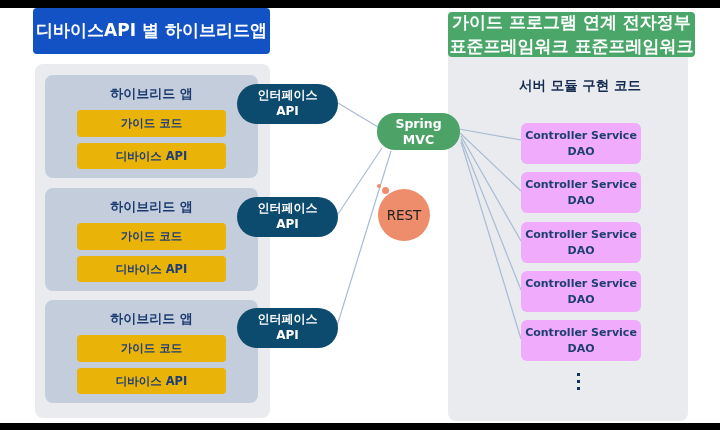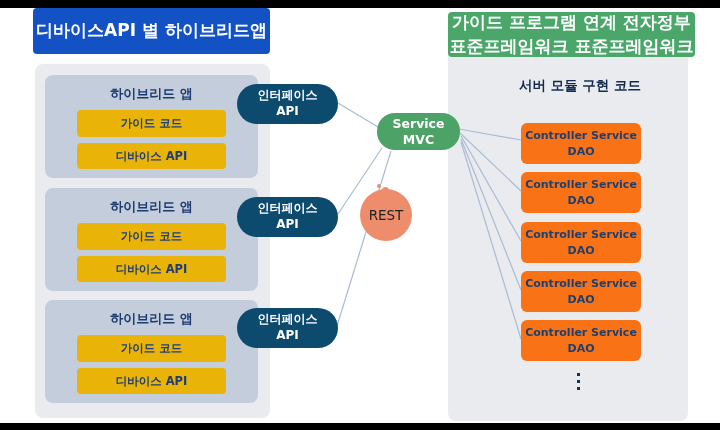--- a/index.html
+++ b/index.html
@@ -31,31 +31,31 @@
   .hybrid .sub.s2{top:68px;height:26px;}
 
   .pill{position:absolute;left:237px;width:101px;height:40px;background:#0c4a6e;border-radius:20px;
         color:#fff;font-weight:bold;font-size:12px;line-height:1.3;display:flex;flex-direction:column;
         align-items:center;justify-content:center;z-index:4;}
 
   .spring{position:absolute;left:377px;top:113px;width:83px;height:37px;background:#4da267;
           border-radius:18px;color:#fff;font-weight:bold;font-size:12.5px;line-height:1.25;
           display:flex;flex-direction:column;align-items:center;justify-content:center;z-index:4;}
 
-  .rest{position:absolute;left:360px;top:189px;width:52px;height:52px;border-radius:50%;
+  .rest{position:absolute;left:378px;top:189px;width:52px;height:52px;border-radius:50%;
         background:#ee8d6b;color:#222;font-size:13.5px;font-weight:500;display:flex;
         align-items:center;justify-content:center;z-index:4;}
   .dot{position:absolute;border-radius:50%;background:#ee8d6b;z-index:4;}
   .dot.small{left:377px;top:184px;width:4px;height:4px;}
   .dot.big{left:382px;top:187px;width:7px;height:7px;}
 
   .rtitle{position:absolute;left:460px;top:77px;width:240px;text-align:center;color:#13294d;
           font-weight:bold;font-size:13.5px;line-height:1.2;z-index:3;}
 
-  .module{position:absolute;left:521px;width:120px;height:41px;background:#f97316;border-radius:6px;
+  .module{position:absolute;left:521px;width:120px;height:41px;background:#f0abfc;border-radius:6px;
           color:#1d3f6f;font-weight:600;font-size:11px;line-height:1.4;display:flex;
           flex-direction:column;align-items:center;justify-content:center;z-index:3;}
 
   .vdots{position:absolute;left:577px;top:373px;display:flex;flex-direction:column;gap:4px;z-index:3;}
   .vdots i{width:3px;height:3px;background:#12315e;display:block;}
 </style>
 </head>
 <body>
 
 <div class="stage">
@@ -103,21 +103,21 @@
   <div class="pill" style="top:197px;">
     <span>인터페이스</span>
     <span>API</span>
   </div>
   <div class="pill" style="top:308px;">
     <span>인터페이스</span>
     <span>API</span>
   </div>
 
   <div class="spring">
-    <span>Service</span>
+    <span>Spring</span>
     <span>MVC</span>
   </div>
   <div class="dot small"></div>
   <div class="dot big"></div>
   <div class="rest">
     <span>REST</span>
   </div>
 
   <div class="hdr right">
     <span>가이드 프로그램 연계 전자정부</span>

